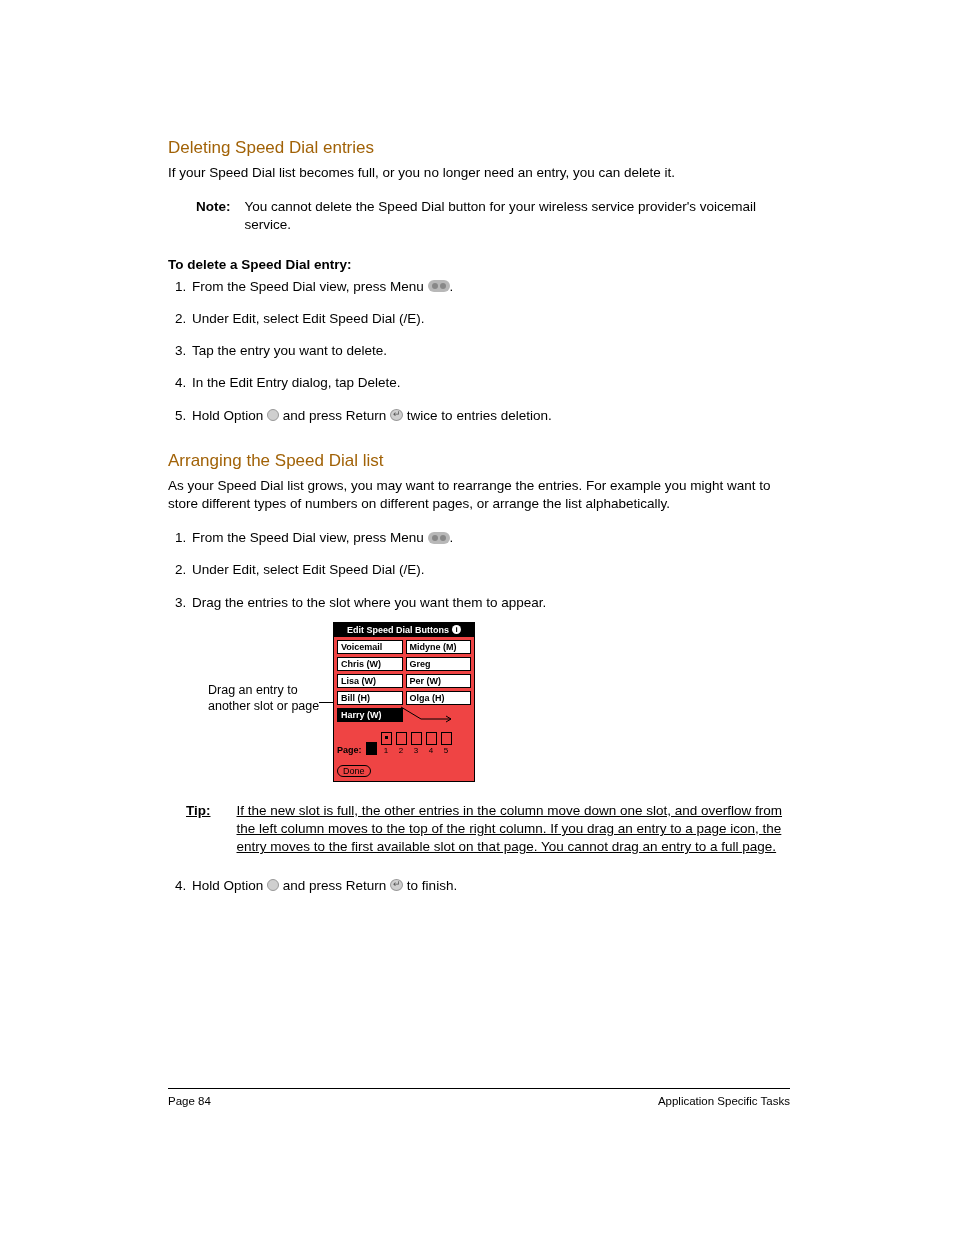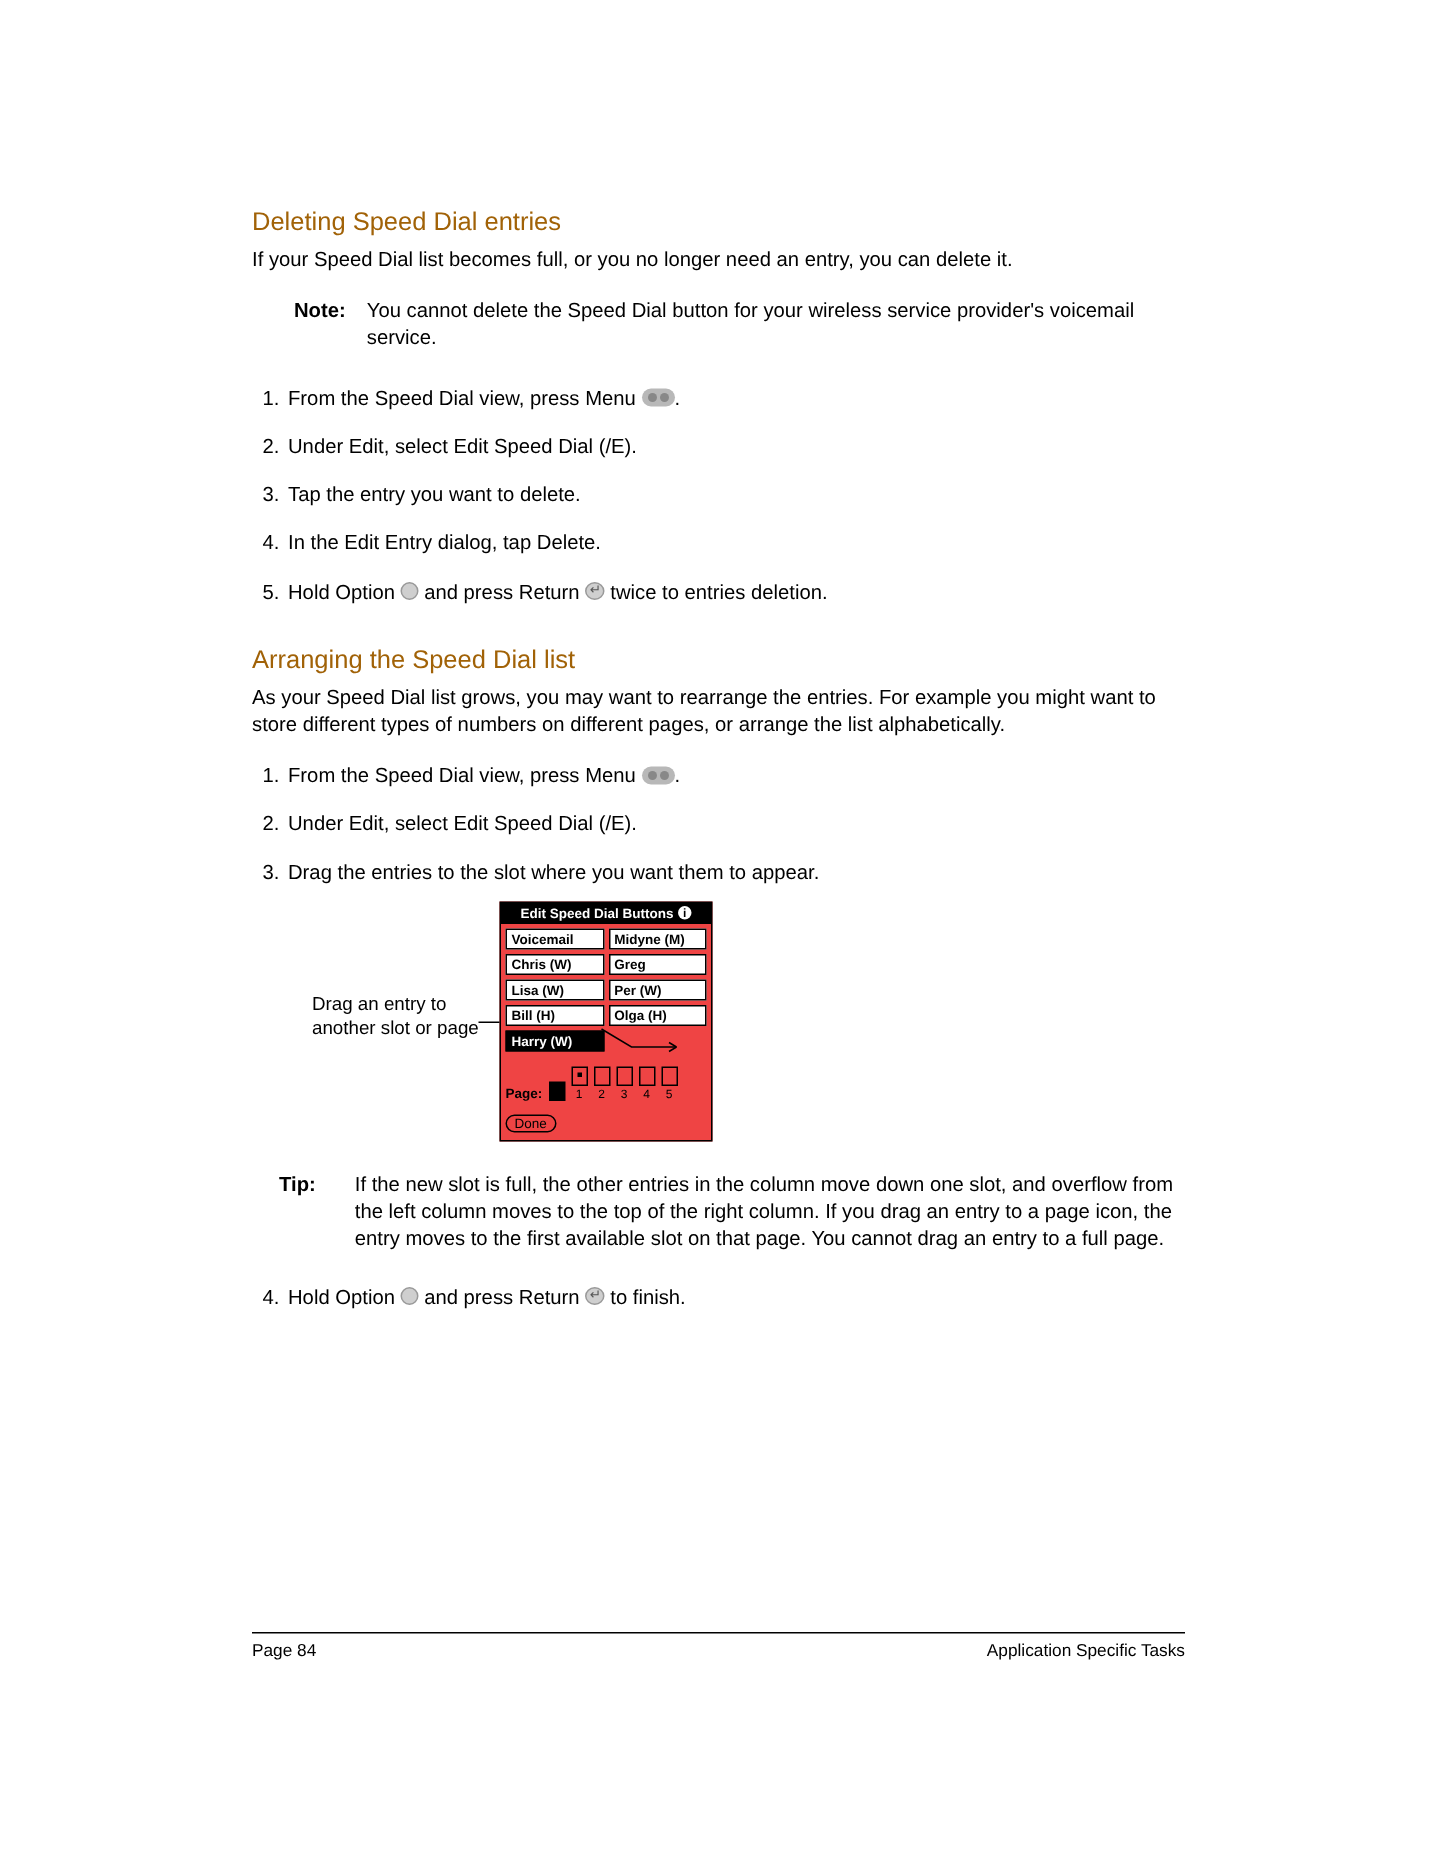--- a/index.html
+++ b/index.html
@@ -214,20 +214,21 @@
     font-size: 9px;
     padding: 0 5px;
     display: inline-block;
   }
   .tip-row {
     display: flex;
     gap: 26px;
     margin: 0 0 20px 18px;
     font-size: 13.5px;
     line-height: 1.35;
+    text-decoration: underline;
   }
   .tip-label { font-weight: bold; flex: 0 0 auto; }
   .tip-text { flex: 1 1 auto; }
   
   .footer {
     position: absolute;
     left: 168px;
     width: 622px;
     top: 1088px;
     border-top: 1px solid #000;
@@ -243,20 +244,21 @@
 <div class="page">
 
   <h2 class="section">Deleting Speed Dial entries</h2>
   <p class="body">If your Speed Dial list becomes full, or you no longer need an entry, you can delete it.</p>
 
   <div class="note-row">
     <div class="note-label">Note:</div>
     <div class="note-text">You cannot delete the Speed Dial button for your wireless service provider's voicemail service.</div>
   </div>
 
+  <h3 class="sub">To delete a Speed Dial entry:</h3>
   <ol class="steps">
     <li>
       <span>From the Speed Dial view, press Menu </span>
       <span class="icon icon-menu"></span><span>.</span>
     </li>
     <li>Under Edit, select Edit Speed Dial (/E).</li>
     <li>Tap the entry you want to delete.</li>
     <li>In the Edit Entry dialog, tap Delete.</li>
     <li>
       <span>Hold Option </span><span class="icon icon-option"></span><span> and press Return </span><span class="icon icon-return"></span><span> twice to entries deletion.</span>

